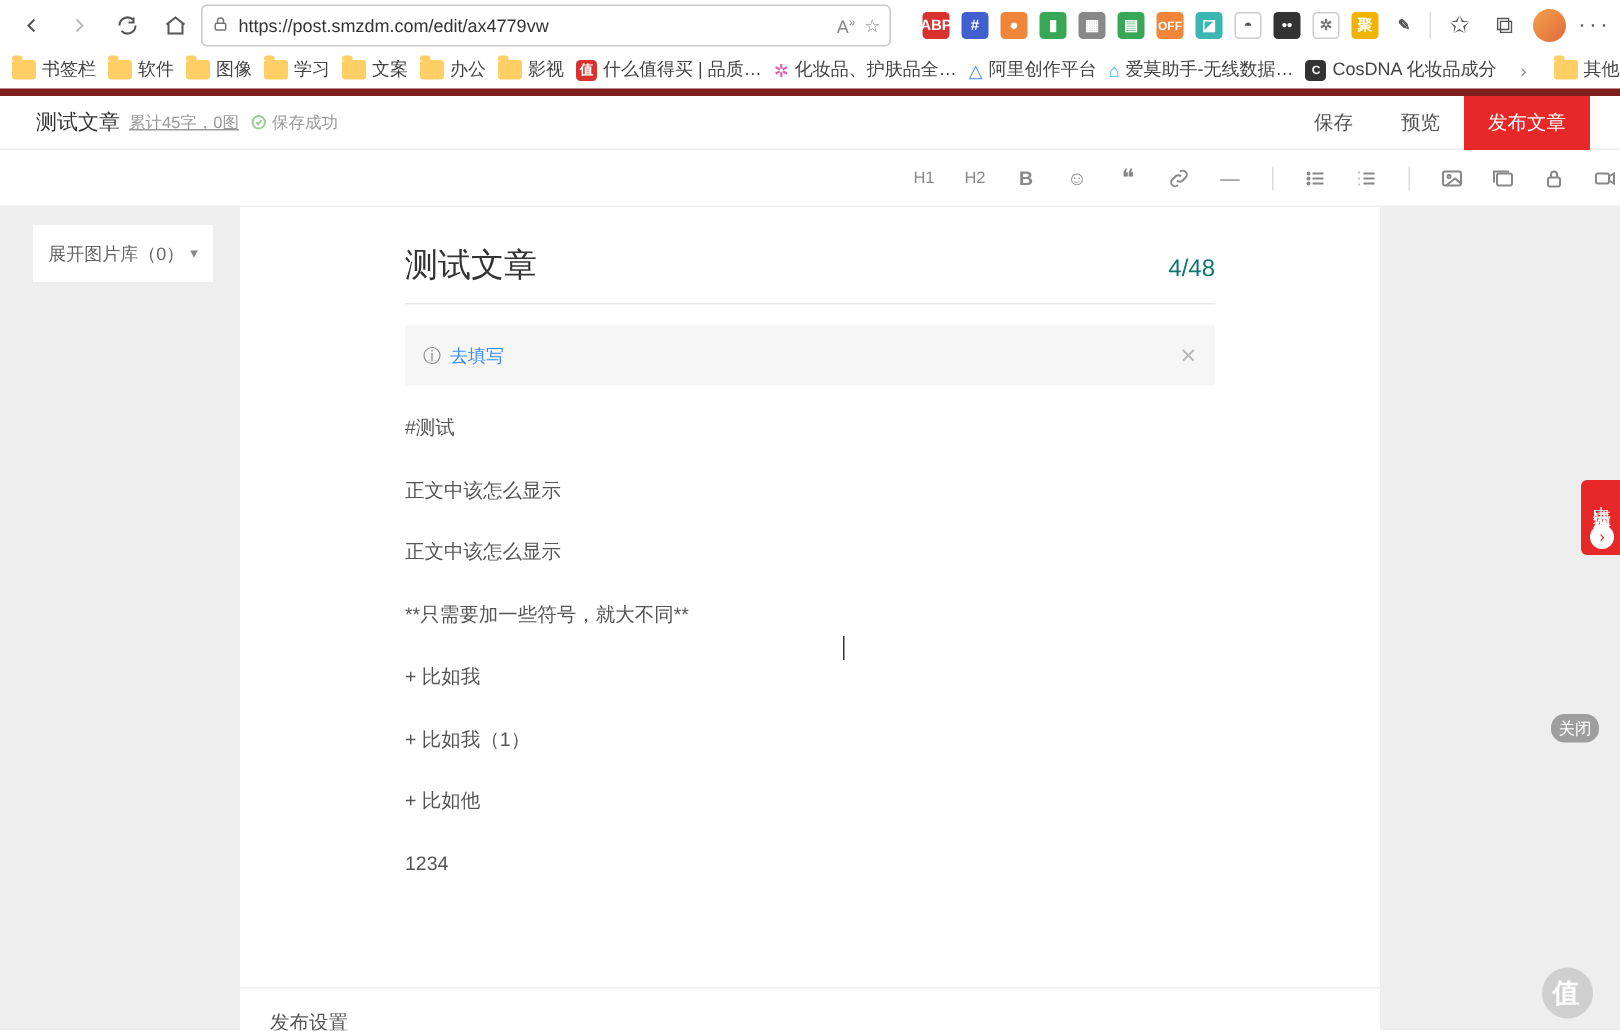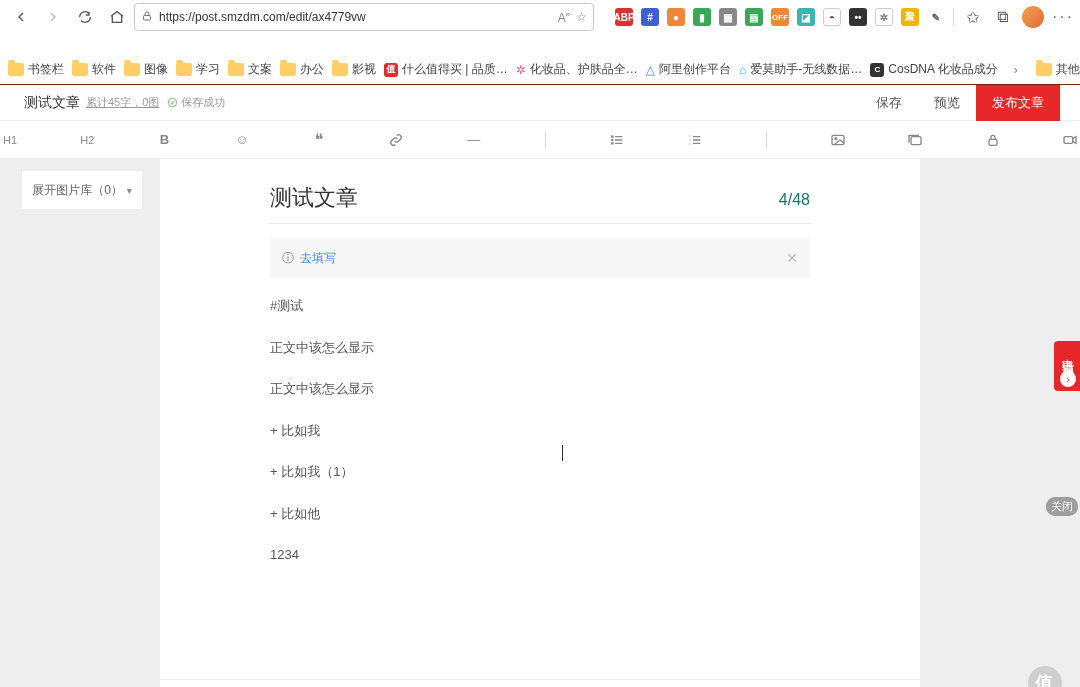--- a/index.html
+++ b/index.html
@@ -8,37 +8,37 @@
   .chrome { }
   .addr-row { display:flex; align-items:center; height:34px; padding:0 6px; gap:2px; background:#fff;}
   .nav-btn { width:30px; height:30px; display:flex; align-items:center; justify-content:center; border-radius:4px; color:#555;}
   .nav-btn svg { width:16px; height:16px; }
   .nav-btn.dis { color:#bbb;}
   .addr-box { flex:0 0 auto; display:flex; align-items:center; height:28px; border:1px solid #c8c8c8; border-radius:4px; background:#fff; font-size:12px; color:#333; padding:0 6px; width:460px; gap:6px;}
   .addr-box .lock { color:#777; }
   .addr-input { flex:1; border:none; outline:none; font-size:12px; color:#333; background:transparent;}
   .ext-row { display:flex; align-items:center; gap:8px; margin-left:auto; }
   .sq { width:18px; height:18px; border-radius:3px; display:flex; align-items:center; justify-content:center; color:#fff; font-size:10px; font-weight:bold;}
-  .bm-row { display:flex; align-items:center; height:30px; padding:0 8px; gap:8px; background:#fff; border-bottom:1px solid #7f1d1d; font-size:12px; color:#444;margin-top:21px;}
+  .bm-row { display:flex; align-items:center; height:30px; padding:0 8px; gap:8px; background:#fff; border-bottom:5px solid #7f1d1d; font-size:12px; color:#444;}
   .bm-item { display:flex; align-items:center; gap:4px; white-space:nowrap;}
   .folder { width:16px; height:13px; background:#ffcf66; border-radius:2px; position:relative;}
   .folder::before { content:""; position:absolute; top:-3px; left:0; width:7px; height:3px; background:#ffcf66; border-radius:2px 2px 0 0;}
   .bm-spacer { flex:1;}
   .bm-more { color:#888;}
   
   .editor-header { height:36px; background:#fff; display:flex; align-items:center; padding:0 20px 0 24px; border-bottom:1px solid #eee;}
   .ed-title { font-size:14px; color:#333; }
   .ed-meta { font-size:11px; color:#999; margin-left:6px;text-decoration:underline;}
   .ed-save { font-size:11px; color:#999; margin-left:8px; display:flex; align-items:center; gap:3px;}
   .ed-actions { margin-left:auto; display:flex; align-items:center; font-size:13px; }
   .ed-act { padding:0 16px; height:36px; line-height:36px; color:#555;}
   .ed-publish { background:#e62828; color:#fff; padding:0 16px; height:36px; line-height:36px;}
   
   .work { background:#eeeeee; height:calc(687px - 34px - 30px - 36px); position:relative; }
-  .toolbar { position:absolute; top:0; left:0; right:0; height:38px; background:#fff; display:flex; align-items:center; justify-content:space-between; gap:14px; color:#888; font-size:13px; z-index:4; border-bottom:1px solid #eee;}
+  .toolbar { position:absolute; top:0; left:0; right:0; height:38px; background:#fff; display:flex; align-items:center; justify-content:flex-end; gap:14px; color:#888; font-size:13px; z-index:4; border-bottom:1px solid #eee;}
   .tool-sep { width:1px; height:16px; background:#ddd; margin:0 4px;}
   .tool-ic { width:20px; height:20px; display:flex; align-items:center; justify-content:center;}
   .tool-ic svg { width:16px; height:16px; }
   .lib-btn { position:absolute; left:22px; top:50px; width:120px; height:38px; background:#fff; display:flex; align-items:center; justify-content:center; font-size:12px; color:#666; gap:4px;}
   .paper-wrap { position:absolute; left:160px; top:38px; right:160px; background:#fff; padding:0 0 0 0;}
   .paper { width:760px; margin:0 auto; background:#fff; }
   .title-row { display:flex; align-items:baseline; padding:24px 110px 10px 110px;}
   .doc-title { font-size:22px; color:#333; flex:1;}
   .count { font-size:16px; color:#0f766e;}
   .title-u { height:1px; background:#e8e8e8; margin:0 110px;}
@@ -46,21 +46,21 @@
   .banner a { color:#3b8cff; }
   .banner .close { margin-left:auto; color:#bbb; font-size:14px;}
   .content { padding:18px 110px 20px 110px; font-size:13px; color:#555; line-height:1.5;}
   .content p { margin:0 0 22px 0; white-space:pre-wrap;}
   .cursor { display:inline-block; width:1px; height:16px; background:#333; vertical-align:middle; position:absolute; left:562px; top:324px;} 
   
   .pub1 { position:absolute; left:160px; right:160px; top:558px; height:46px; background:#fff; display:flex; align-items:center; padding:0 20px; font-size:13px; color:#555; border-top:1px solid #eee;}
   
   .cert-float { position:absolute; right:0; top:220px; width:26px; background:#e62828; color:#fff; font-size:12px; text-align:center; padding:8px 6px 4px 6px; border-radius:4px 0 0 4px; line-height:1.25; z-index:20;}
   .cert-float .arrow { display:block; margin-top:4px; width:16px; height:16px; background:#fff; color:#e62828; border-radius:50%; margin-left:auto; margin-right:auto; font-size:11px; line-height:16px;}
-  .close-float { position:absolute; right:2px; top:376px; background:#9e9e9e; color:#fff; font-size:11px; padding:2px 5px; border-radius:9px; z-index:20;}
+  .close-float { position:absolute; right:14px; top:376px; background:#9e9e9e; color:#fff; font-size:11px; padding:2px 5px; border-radius:9px; z-index:20;}
   
   .wm { position:absolute; right:18px; bottom:8px; display:flex; align-items:center; gap:8px; color:#aaa; font-size:24px; font-weight:300; letter-spacing:2px; z-index:30; opacity:0.9;}
   .wm .logo { width:34px; height:34px; border-radius:50%; background:#ccc; color:#fff; display:flex; align-items:center; justify-content:center; font-size:18px; font-weight:bold;}
   
   .c-red{background:#d8312f;} .c-blue{background:#4060d0;} .c-orange{background:#f0863a;} .c-green{background:#3aa757;} .c-grey{background:#888;} .c-teal{background:#3bb6b0;} .c-black{background:#333;} .c-yellow{background:#f0b400;}
   .avatar { width:22px; height:22px; border-radius:50%; background:linear-gradient(135deg,#f6a14b,#e06a3c);}
   .more-dots { letter-spacing:2px; color:#666;}
   .chev { font-size:10px; color:#888;}
 </style>
 </head>
@@ -266,20 +266,21 @@
       <div class="title-u"></div>
       <div class="banner">
         <span>ⓘ</span>
         <a>去填写</a>
         <span class="close">✕</span>
       </div>
       <div class="content">
         <p>#测试</p>
         <p>正文中该怎么显示</p>
         <p>正文中该怎么显示</p>
+        <p>**只需要加一些符号，就大不同**</p>
         <p>+ 比如我</p>
         <p>+ 比如我（1）</p>
         <p>+ 比如他</p>
         <p>1234</p>
       </div>
     </div>
   </div>
 
   <span class="cursor"></span>
 

